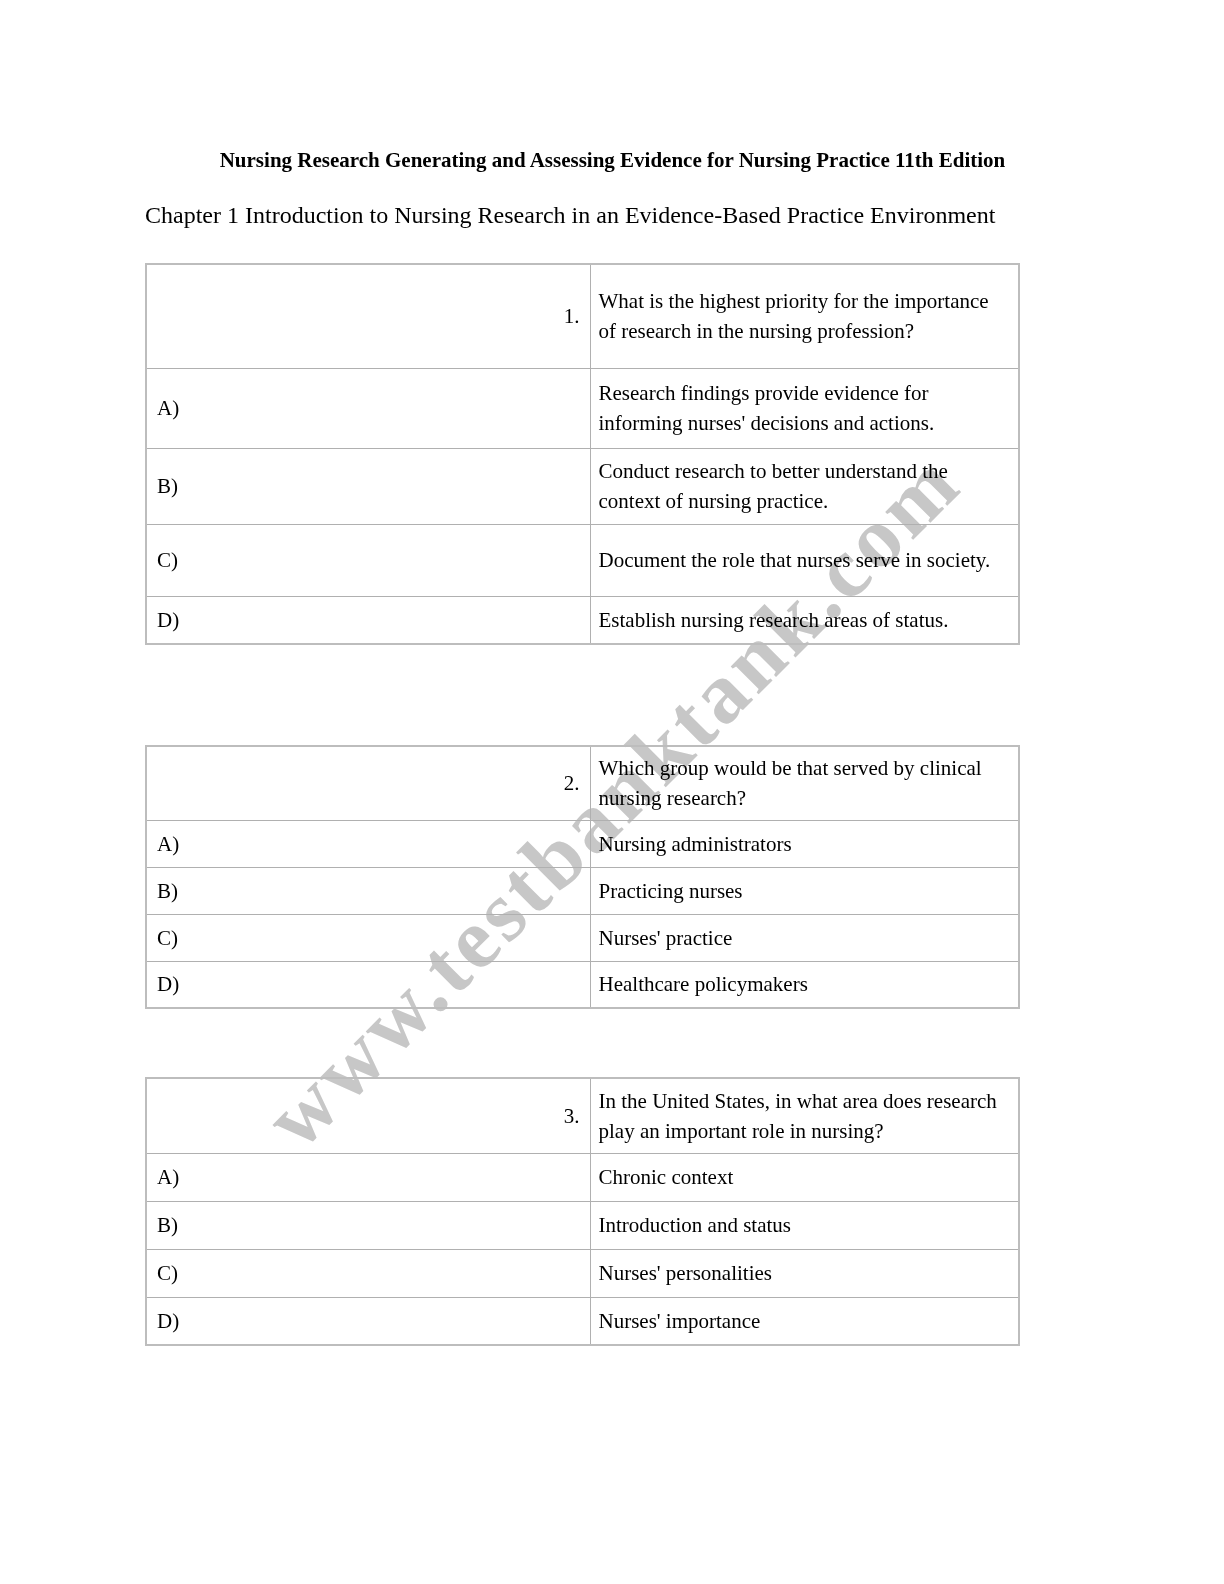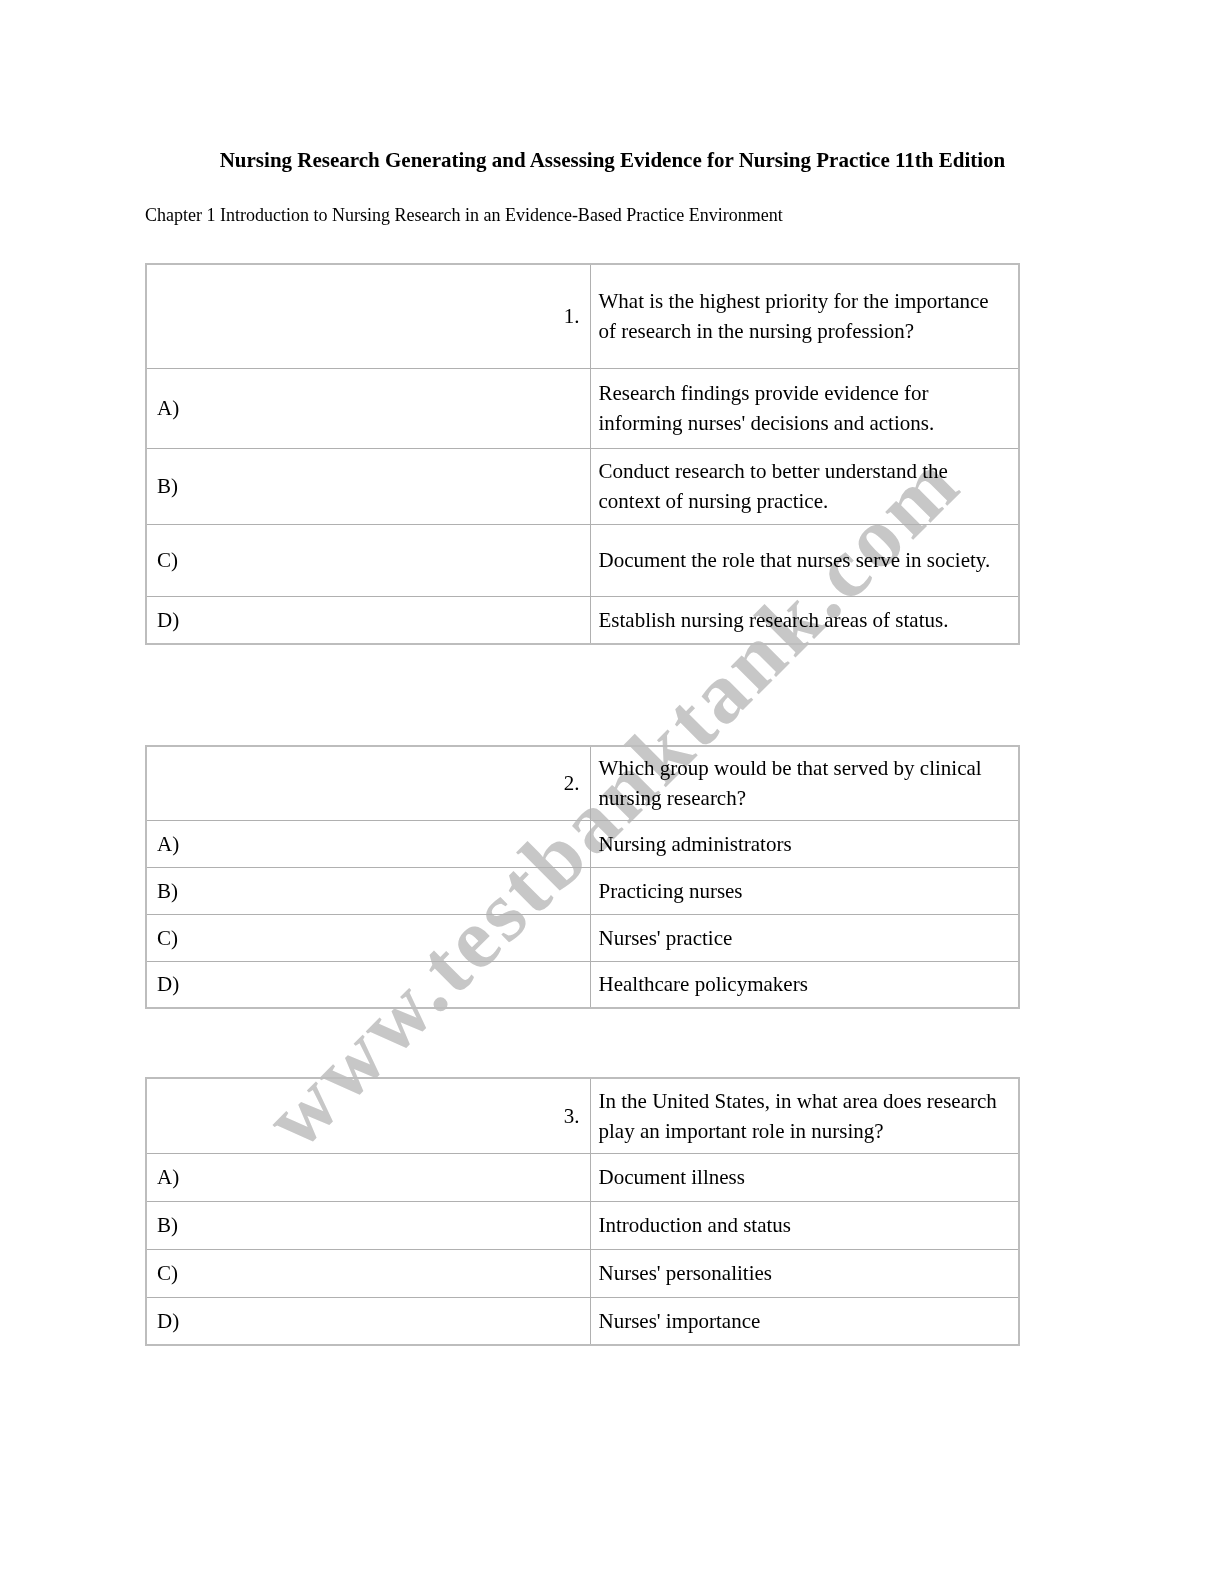--- a/index.html
+++ b/index.html
@@ -40,21 +40,21 @@
   .doc-title {
     width: 935px;
     text-align: center;
     font-weight: bold;
     font-size: 21px;
     line-height: 34px;
   }
 
   .chapter-heading {
     margin-top: 23px;
-    font-size: 18px;
+    font-size: 24px;
     line-height: 30px;
     font-weight: normal;
   }
 
   table.qtable {
     border-collapse: collapse;
     width: 873px;
     table-layout: fixed;
     font-size: 21px;
     line-height: 30px;
@@ -149,21 +149,21 @@
       </table>
 
     <table class="qtable t3">
       <tbody>
           <tr class="r3-q">
         <td class="cell-left cell-number">3.</td>
         <td class="cell-right">In the United States, in what area does research play an important role in nursing?</td>
       </tr>
       <tr class="r3-o">
         <td class="cell-left cell-option-label">A)</td>
-        <td class="cell-right">Document illness</td>
+        <td class="cell-right">Chronic context</td>
       </tr>
       <tr class="r3-o">
         <td class="cell-left cell-option-label">B)</td>
         <td class="cell-right">Introduction and status</td>
       </tr>
       <tr class="r3-o">
         <td class="cell-left cell-option-label">C)</td>
         <td class="cell-right">Nurses' personalities</td>
       </tr>
       <tr class="r3-o">

